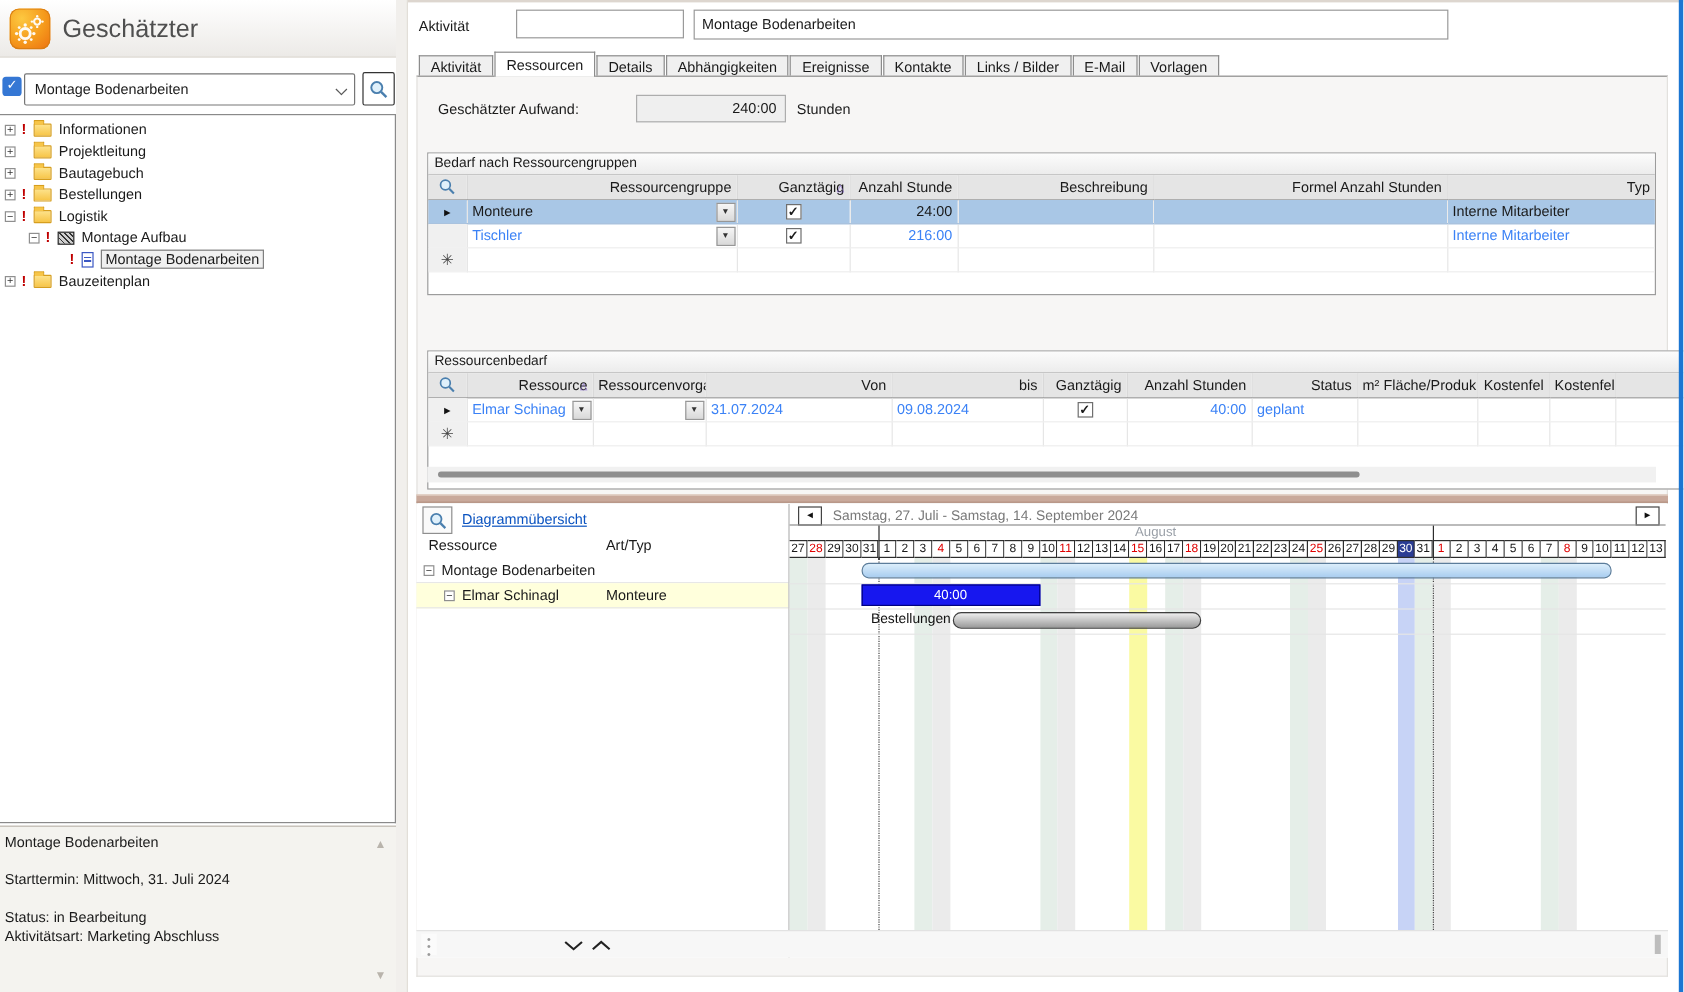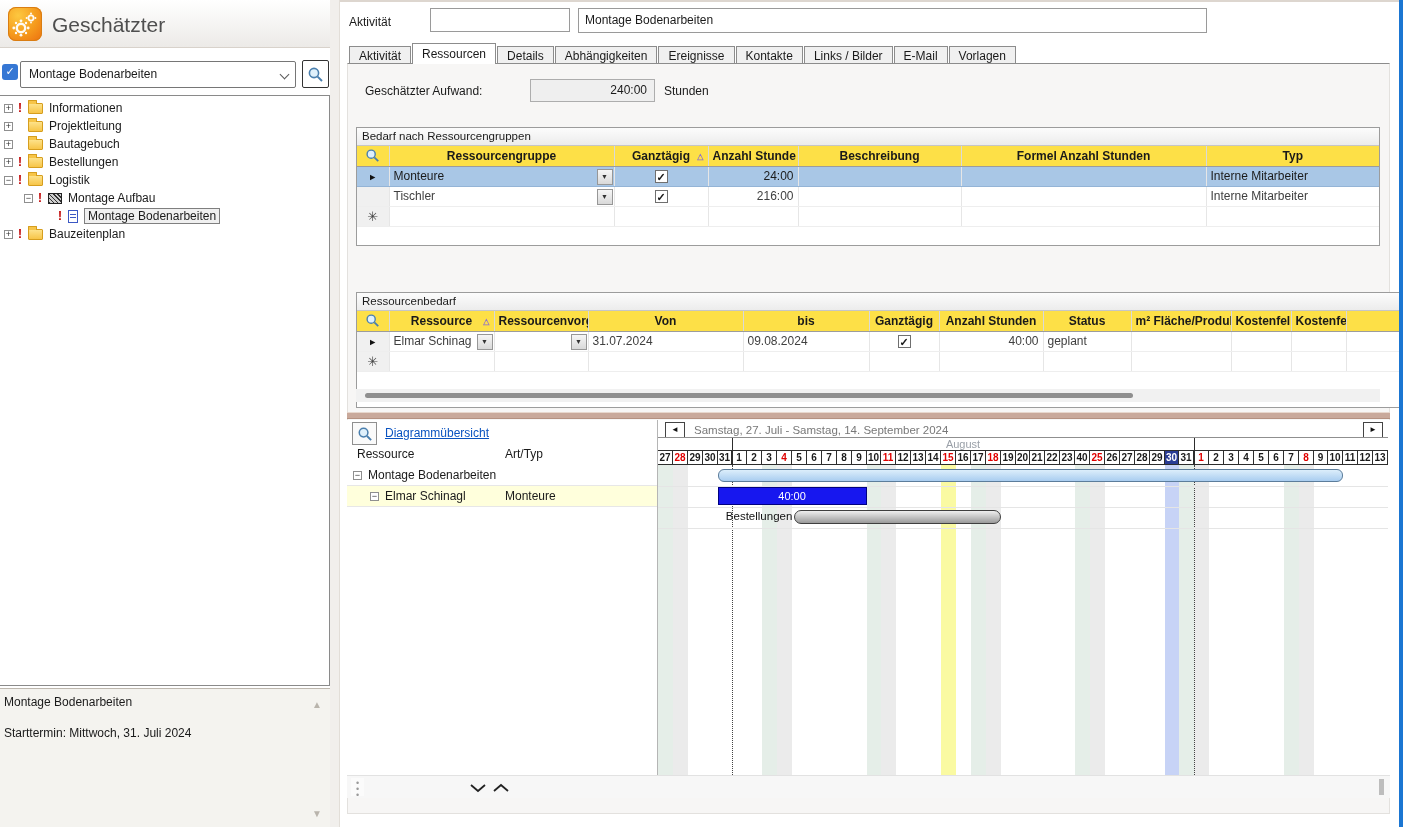--- a/index.html
+++ b/index.html
@@ -47,25 +47,25 @@
 
   
   #lbl-effort{left:365px;top:84px;}
   #inp-effort{left:530px;top:79px;width:125px;height:23px;border:1px solid #adadad;background:#efefef;text-align:right;line-height:21px;padding:0 7px;}
   #lbl-hours{left:664px;top:84px;}
 
   
   .gbox{border:1px solid #9c9c9c;background:#fff;}
   .gcap{height:18px;background:linear-gradient(#fcfcfc,#ececec);border-bottom:1px solid #c6c6c6;line-height:17px;padding-left:5px;font-size:11.5px;}
   table.grid{border-collapse:collapse;table-layout:fixed;width:100%;font-size:12px;}
-  table.grid th{background:#fde047;border-right:1px solid #d9d9d9;border-bottom:1px solid #9c9c9c;font-weight:bold;text-align:center;padding:2px 4px;height:20px;white-space:nowrap;overflow:hidden;position:relative;}
+  table.grid th{background:#e5e5e5;border-right:1px solid #d9d9d9;border-bottom:1px solid #9c9c9c;font-weight:normal;text-align:right;padding:2px 4px;height:20px;white-space:nowrap;overflow:hidden;position:relative;}
   table.grid td{border-right:1px solid #e6e6e6;border-bottom:1px solid #eee;padding:0 4px;height:20px;white-space:nowrap;overflow:hidden;position:relative;}
   td.selcol,th.selcol{background:#f0f0f0;border-right:1px solid #c9c9c9;text-align:center;padding:0;}
   tr.rowsel td{background:#a9c7e6;border-bottom:1px solid #94b4d6;}
-  .orange{color:#404040;}
+  .orange{color:#3b82f6;}
   .num{text-align:right;}
   .ddbtn{position:absolute;right:1px;top:2px;width:16px;height:16px;background:linear-gradient(#f6f6f6,#d9d9d9);border:1px solid #979797;font-size:7px;color:#333;text-align:center;line-height:14px;}
   .cbx{display:inline-block;width:13px;height:13px;border:1px solid #6f6f6f;background:#fff;font-size:11px;line-height:12px;text-align:center;color:#1a1a1a;font-weight:bold;vertical-align:middle;}
   .sortg{position:absolute;right:4px;top:6px;font-size:8px;color:#8a6cd0;}
   .star{font-size:13px;color:#444;}
   .rowarrow{font-size:9px;color:#111;}
 
   #hscroll{left:356px;top:389px;width:1024px;height:13px;background:#f1f1f1;}
   #hscroll .thumb{position:absolute;left:9px;top:4px;width:768px;height:5px;background:#8f8f8f;border-radius:3px;}
   #splitter-h{left:347px;top:412px;width:1043px;height:7px;background:#c9a99b;border-top:1px solid #e7d7cd;border-bottom:1px solid #b49181;}
@@ -77,21 +77,21 @@
   #g-res-lbl{left:10px;top:27px;}
   #g-typ-lbl{left:158px;top:27px;}
   #g-leftpane{left:0;top:45px;width:310px;height:333px;}
   .g-lrow{position:absolute;left:0;width:310px;height:21px;border-bottom:1px solid #e7e7e7;display:flex;align-items:center;}
   .g-lrow .exp{margin-right:6px;}
   #g-chart{left:310px;top:0;width:733px;height:378px;border-left:1px solid #b5b5b5;}
   #g-navline{position:absolute;left:0;top:17px;width:730px;border-top:1px solid #8f8f8f;}
   .navbtn{position:absolute;top:2px;width:20px;height:16px;border:1px solid #444;background:#fff;text-align:center;font-size:8px;line-height:14px;color:#111;}
   #g-title{position:absolute;left:36px;top:4px;color:#787878;font-size:11.5px;white-space:nowrap;}
   #g-month{position:absolute;top:18px;height:13px;color:#9aa0a8;font-size:11px;text-align:center;}
-  .dcell{position:absolute;top:30px;height:15px;border-right:1px solid #2d2d2d;border-top:1px solid #2d2d2d;border-bottom:1px solid #2d2d2d;font-size:10px;font-weight:700;text-align:center;line-height:14px;background:#fff;}
+  .dcell{position:absolute;top:30px;height:15px;border-right:1px solid #2d2d2d;border-top:1px solid #2d2d2d;border-bottom:1px solid #2d2d2d;font-size:10px;font-weight:400;text-align:center;line-height:14px;background:#fff;}
   .dred{color:#e00000;}
   .dtoday{background:#2a3c94;color:#fff;}
   .vcol{position:absolute;top:45px;height:330px;}
   .v-sat{background:#e5eee8;}
   .v-sun{background:#ebebeb;}
   .v-hol{background:#fafaa2;}
   .v-tod{background:#b9c8f4;opacity:.8;}
   .mline{position:absolute;top:45px;height:330px;width:0;border-left:1px dotted #444;}
   .mline-h{position:absolute;top:18px;height:27px;width:0;border-left:1px solid #2d2d2d;}
   .g-rline{position:absolute;left:0;width:730px;border-top:1px solid #e5e5e5;}
@@ -200,20 +200,22 @@
         </div>
       </div>
 
     <div id="sb-info" class="abs">
       <span class="arrow" style="top:8px;">▲</span>
       <span class="arrow" style="bottom:6px;">▼</span>
     <div>Montage Bodenarbeiten</div>
         <div>&nbsp;</div>
         <div>Starttermin: Mittwoch, 31. Juli 2024</div>
         <div>&nbsp;</div>
+        <div>Status: in Bearbeitung</div>
+        <div>Aktivitätsart: Marketing Abschluss</div>
       </div>
   </div>
 
   <div id="splitter-v" class="abs"></div>
 
   <div id="lbl-activity" class="abs">Aktivität</div>
   <div id="inp-small" class="abs"></div>
   <div id="inp-name" class="abs">Montage Bodenarbeiten</div>
 
   <div id="tabbar" class="abs">
@@ -424,21 +426,21 @@
           <div class="dcell" style="left: 268px; width: 15px;">14</div>
           <div class="dcell dred" style="left: 283px; width: 15px;">15</div>
           <div class="dcell" style="left: 298px; width: 15px;">16</div>
           <div class="dcell" style="left: 313px; width: 15px;">17</div>
           <div class="dcell dred" style="left: 328px; width: 15px;">18</div>
           <div class="dcell" style="left: 343px; width: 15px;">19</div>
           <div class="dcell" style="left: 358px; width: 14px;">20</div>
           <div class="dcell" style="left: 372px; width: 15px;">21</div>
           <div class="dcell" style="left: 387px; width: 15px;">22</div>
           <div class="dcell" style="left: 402px; width: 15px;">23</div>
-          <div class="dcell" style="left: 417px; width: 15px;">40</div>
+          <div class="dcell" style="left: 417px; width: 15px;">24</div>
           <div class="dcell dred" style="left: 432px; width: 15px;">25</div>
           <div class="dcell" style="left: 447px; width: 15px;">26</div>
           <div class="dcell" style="left: 462px; width: 15px;">27</div>
           <div class="dcell" style="left: 477px; width: 15px;">28</div>
           <div class="dcell" style="left: 492px; width: 15px;">29</div>
           <div class="dcell dtoday" style="left: 507px; width: 14px;">30</div>
           <div class="dcell" style="left: 521px; width: 15px;">31</div>
           <div class="dcell dred" style="left: 536px; width: 15px;">1</div>
           <div class="dcell" style="left: 551px; width: 15px;">2</div>
           <div class="dcell" style="left: 566px; width: 15px;">3</div>

